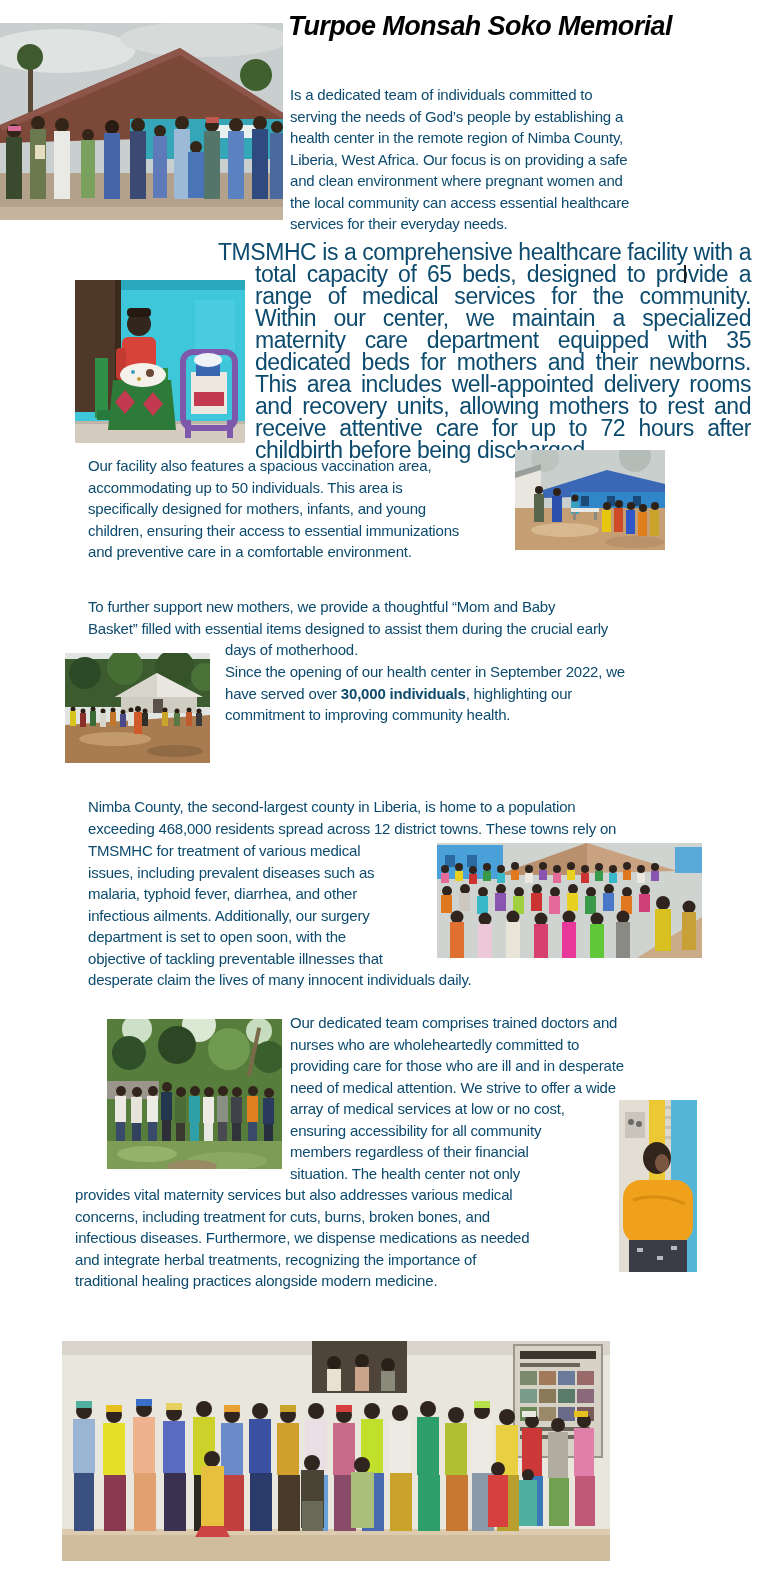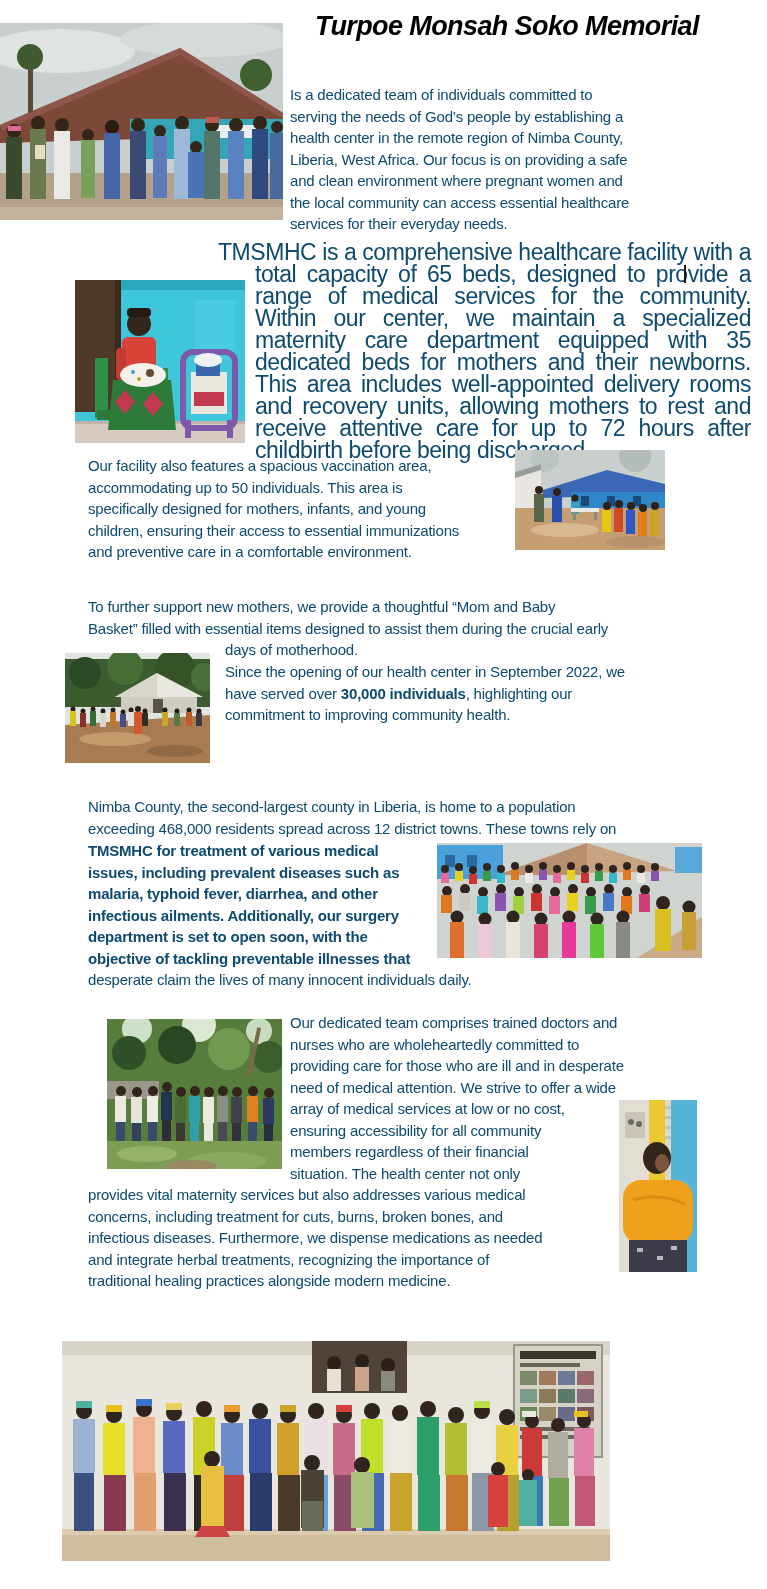--- a/index.html
+++ b/index.html
@@ -62,21 +62,21 @@
         <circle cx="236" cy="102" r="7" fill="#342519"></circle>
           <rect x="228" y="108" width="16" height="68" fill="#5a82c0"></rect>
         <circle cx="260" cy="100" r="7" fill="#342519"></circle>
           <rect x="252" y="106" width="16" height="70" fill="#2f4a7e"></rect>
         <circle cx="277" cy="104" r="6" fill="#342519"></circle>
           <rect x="270" y="110" width="13" height="66" fill="#4a6a9e"></rect>
       </g>
     </svg>
   </div>
 
-  <div class="title" style="left:288px;top:8px;margin-left:27px;">
+  <div class="title" style="left:288px;top:8px;">
     <div>Turpoe Monsah Soko Memorial</div>
   </div>
 
   <div class="txt" style="left:290px;top:84px;width:400px;">Is a dedicated team of individuals committed to
 serving the needs of God’s people by establishing a
 health center in the remote region of Nimba County,
 Liberia, West Africa. Our focus is on providing a safe
 and clean environment where pregnant women and
 the local community can access essential healthcare
 services for their everyday needs.</div>
@@ -209,21 +209,21 @@
         <circle cx="134" cy="58" r="2.5" fill="#2a1e14"></circle>
           <rect x="131" y="60" width="6" height="13" fill="#3a3a3a"></rect>
         <circle cx="73" cy="56" r="3" fill="#2a1e14"></circle>
           <rect x="69" y="59" width="8" height="22" fill="#d05a2a"></rect>
       </g>
     </svg>
   </div>
 
   <div class="txt" style="left:88px;top:796px;width:645px;">Nimba County, the second-largest county in Liberia, is home to a population
 exceeding 468,000 residents spread across 12 district towns. These towns rely on</div>
-  <div class="txt" style="left:88px;top:840px;width:350px;font-weight:bold;">TMSMHC for treatment of various medical
+  <div class="txt" style="left:88px;top:840px;width:350px;">TMSMHC for treatment of various medical
 issues, including prevalent diseases such as
 malaria, typhoid fever, diarrhea, and other
 infectious ailments. Additionally, our surgery
 department is set to open soon, with the
 objective of tackling preventable illnesses that</div>
   <div class="txt" style="left:88px;top:969px;width:620px;">desperate claim the lives of many innocent individuals daily.</div>
 
   <div class="photo" style="left:437px;top:843px;width:265px;height:115px;">
     <svg viewBox="0 0 265 115" preserveAspectRatio="none">
       <rect width="265" height="115" fill="#cfd4d0"></rect>
@@ -368,21 +368,21 @@
   </div>
 
   <div class="txt" style="left:290px;top:1012px;width:400px;">Our dedicated team comprises trained doctors and
 nurses who are wholeheartedly committed to
 providing care for those who are ill and in desperate
 need of medical attention. We strive to offer a wide</div>
   <div class="txt" style="left:290px;top:1098px;width:340px;">array of medical services at low or no cost,
 ensuring accessibility for all community
 members regardless of their financial
 situation. The health center not only</div>
-  <div class="txt" style="left:88px;top:1184px;width:575px;">provides vital maternity services but also addresses various medical
+  <div class="txt" style="left:75px;top:1184px;width:575px;">provides vital maternity services but also addresses various medical
 concerns, including treatment for cuts, burns, broken bones, and
 infectious diseases. Furthermore, we dispense medications as needed
 and integrate herbal treatments, recognizing the importance of
 traditional healing practices alongside modern medicine.</div>
 
   <div class="photo" style="left:619px;top:1100px;width:78px;height:172px;">
     <svg viewBox="0 0 78 172" preserveAspectRatio="none">
       <rect width="78" height="172" fill="#e2ded4"></rect>
       <rect x="34" width="26" height="90" fill="#ddd8cc"></rect>
       <rect x="36" y="6" width="22" height="3" fill="#c8c2b4"></rect>

